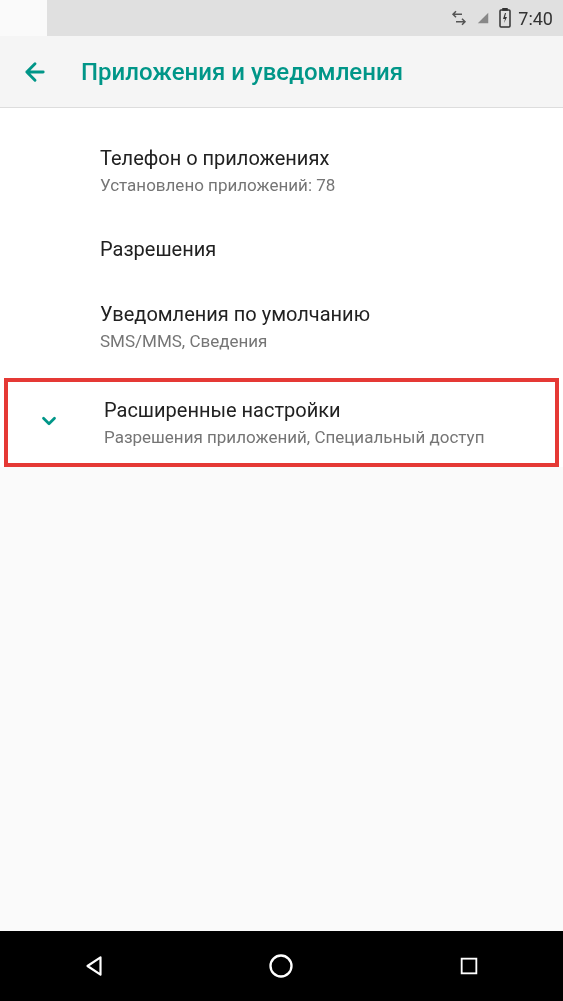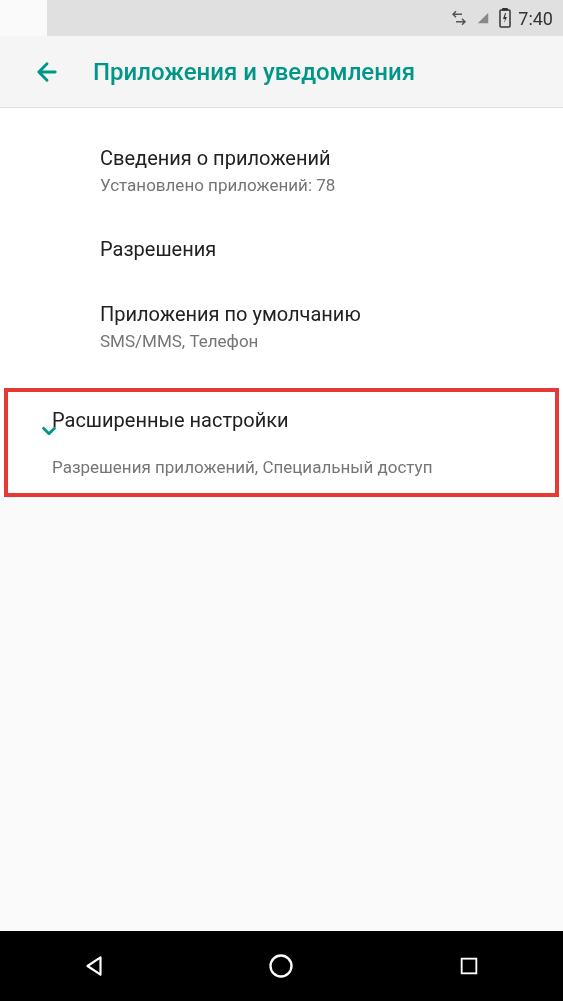--- a/index.html
+++ b/index.html
@@ -33,21 +33,21 @@
     .status-time {
       font-size: 18px;
       color: #333;
       font-weight: 400;
     }
     .app-bar {
       height: 72px;
       background: #f5f5f5;
       display: flex;
       align-items: center;
-      padding: 0 33px;
+      padding: 0 21px;
       border-bottom: 1px solid #ddd;
     }
     .back-arrow {
       color: #009688;
       margin-right: 32px;
       display: flex;
       align-items: center;
     }
     .app-title {
       color: #009688;
@@ -80,23 +80,22 @@
       line-height: 1.4;
     }
     .item-subtitle {
       font-size: 17px;
       color: #757575;
       line-height: 1.4;
       margin-top: 2px;
     }
     .highlighted {
       border: 4px solid #e53935;
-      margin: 18px 4px;
-      padding: 14px 16px 14px 44px;
-      gap: 20px;
+      margin: 8px 4px;
+      padding: 14px 16px 14px 96px;
     }
     .nav-bar {
       position: absolute;
       bottom: 0;
       left: 0;
       right: 0;
       height: 70px;
       background: #000;
       display: flex;
       justify-content: space-around;
@@ -140,31 +139,31 @@
     <svg width="28" height="28" viewBox="0 0 24 24" fill="none" stroke="#009688" stroke-width="2.5" stroke-linecap="round" stroke-linejoin="round">
       <path d="M19 12H5M12 19l-7-7 7-7"></path>
     </svg>
   </span>
   <span class="app-title">Приложения и уведомления</span>
 </div>
 
 <div class="content">
 
   <div class="list-item">
-    <div class="item-title">Сведения о приложений</div>
+    <div class="item-title">Телефон о приложениях</div>
     <div class="item-subtitle">Установлено приложений: 78</div>
   </div>
 
   <div class="list-item">
     <div class="item-title">Разрешения</div>
   </div>
 
   <div class="list-item">
-    <div class="item-title">Приложения по умолчанию</div>
-    <div class="item-subtitle">SMS/MMS, Телефон</div>
+    <div class="item-title">Уведомления по умолчанию</div>
+    <div class="item-subtitle">SMS/MMS, Сведения</div>
   </div>
 
   <div class="list-item with-icon highlighted">
     <span class="expand-icon">
       <svg width="22" height="22" viewBox="0 0 24 24" fill="none" stroke="#009688" stroke-width="3" stroke-linecap="round" stroke-linejoin="round">
         <path d="M6 9l6 6 6-6"></path>
       </svg>
     </span>
     <div class="item-title">Расширенные настройки</div>
     <div class="item-subtitle">Разрешения приложений, Специальный доступ</div>

